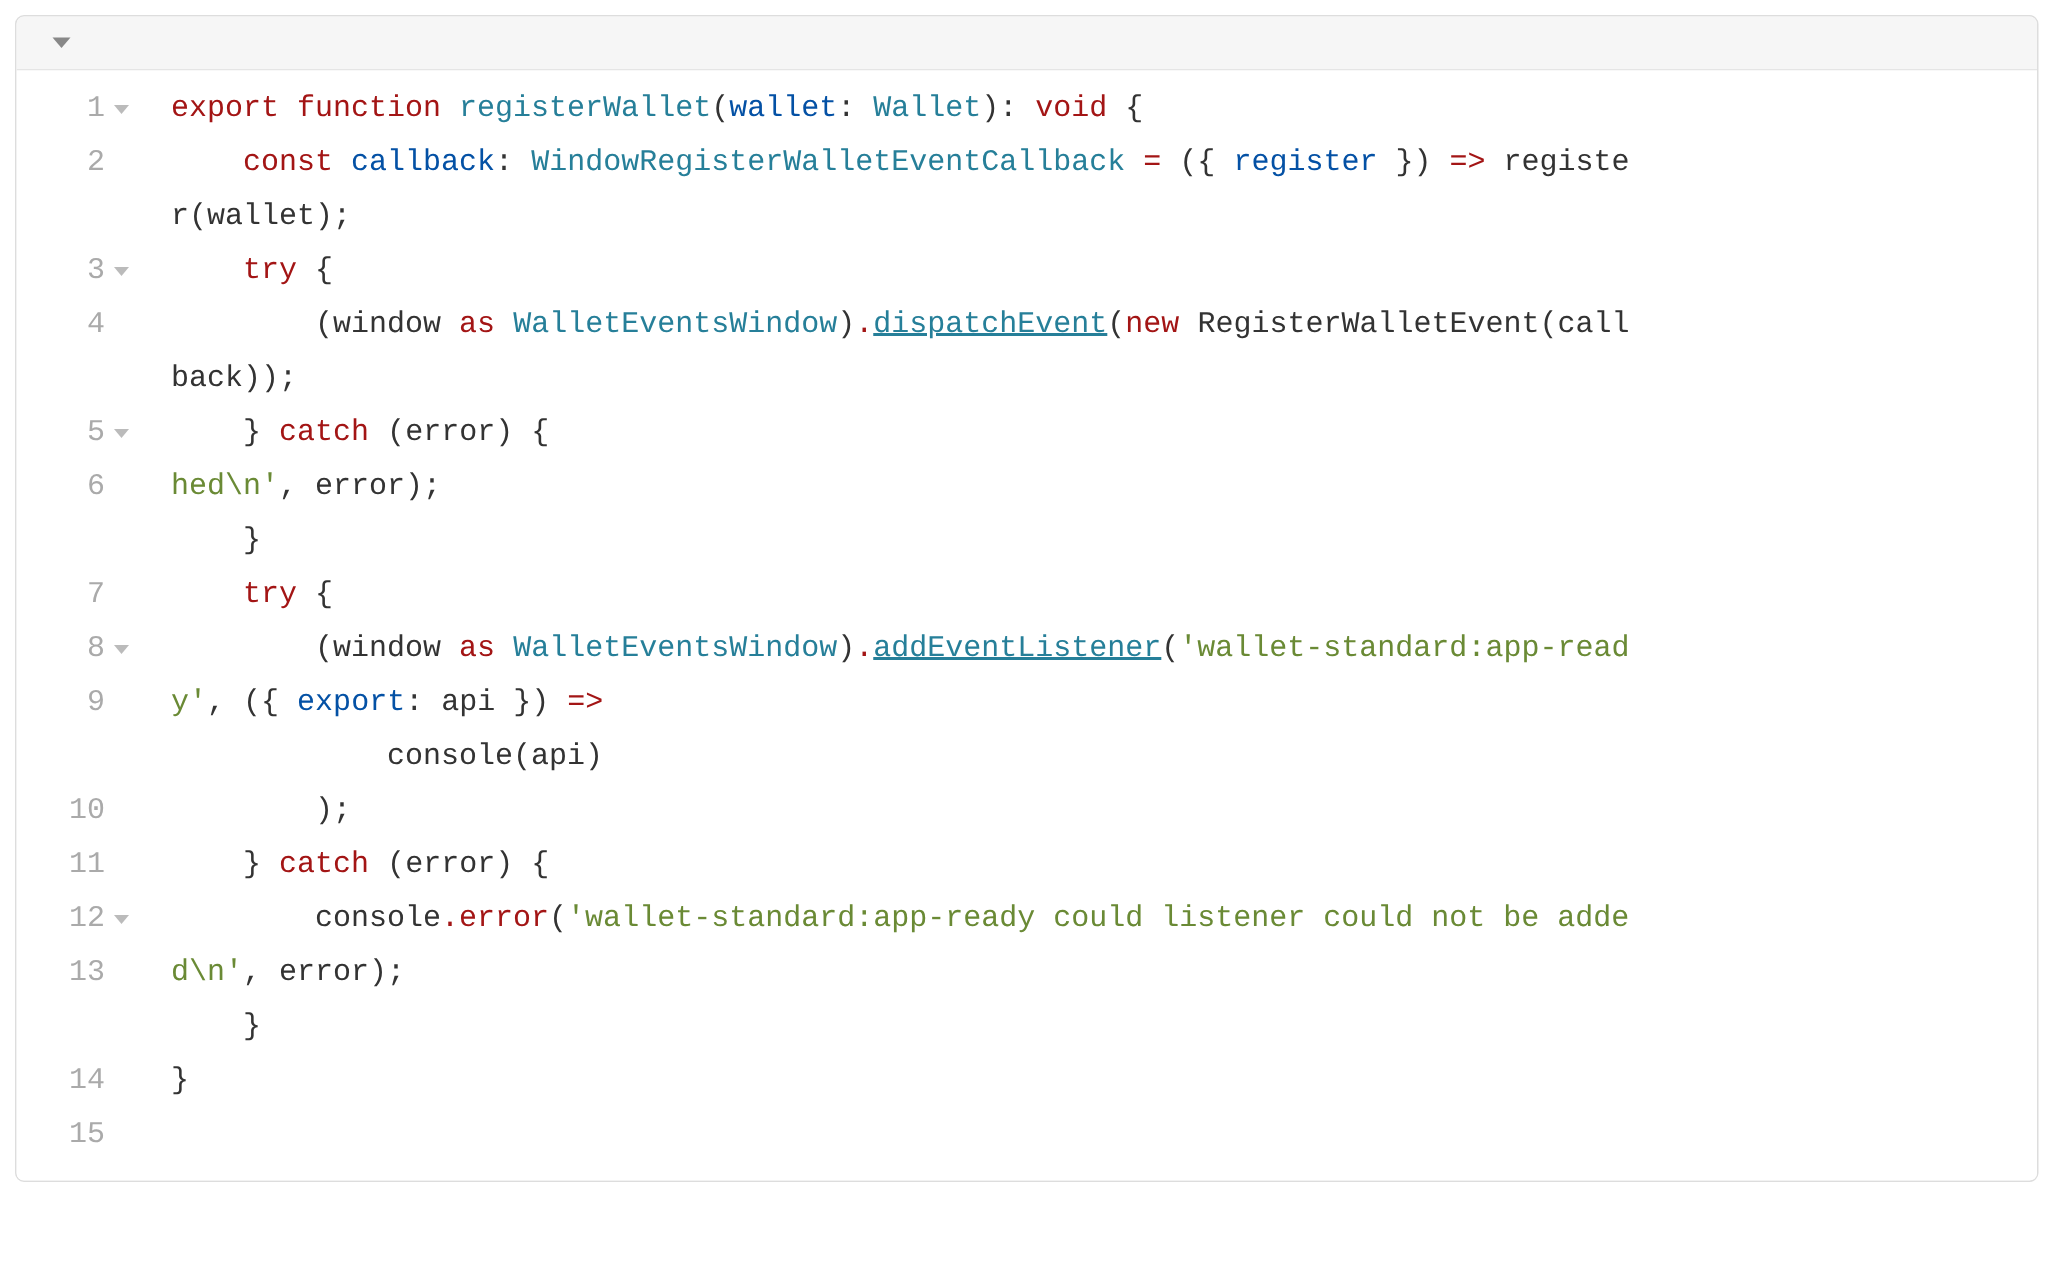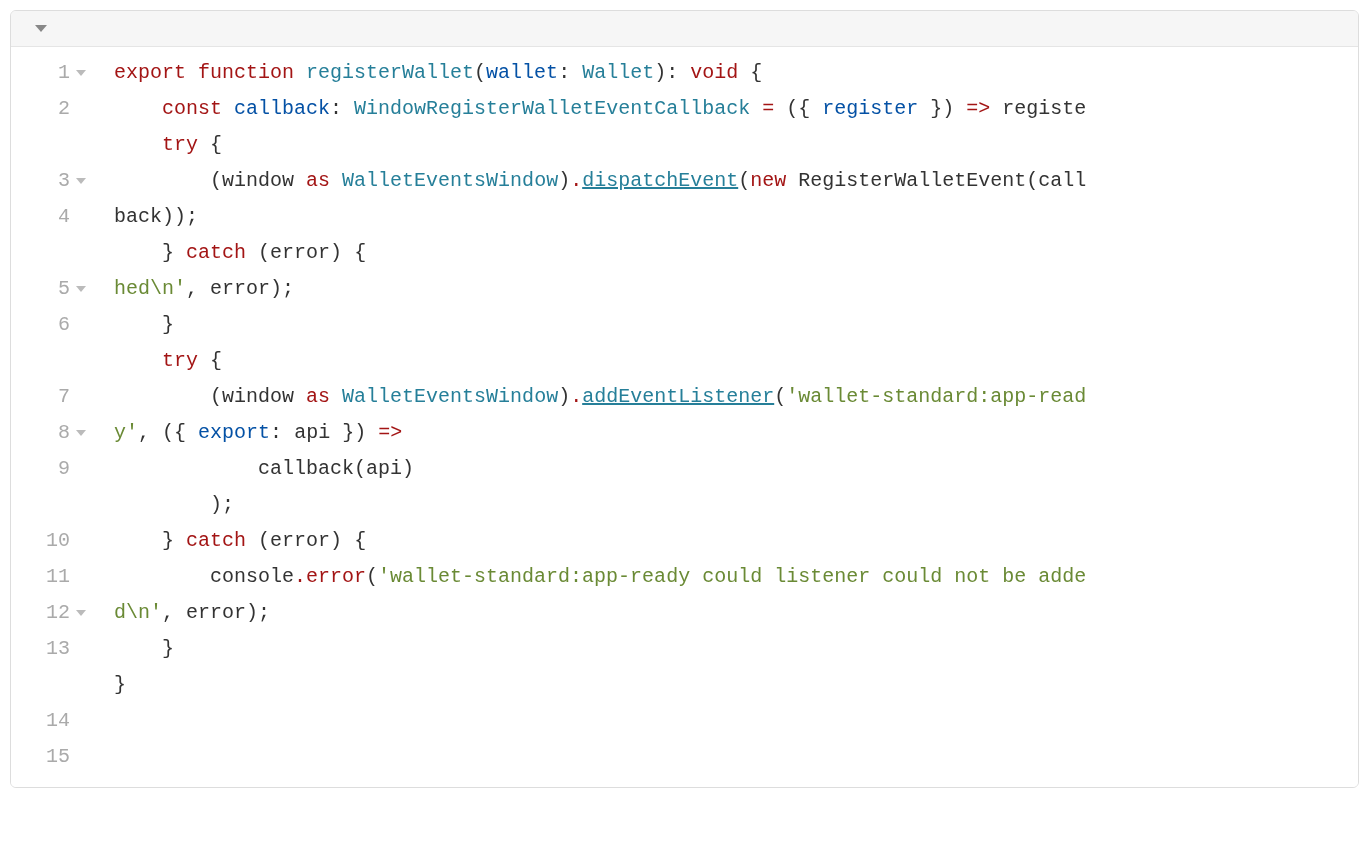--- a/index.html
+++ b/index.html
@@ -174,30 +174,31 @@
           <span class="fold-spacer"></span>
         </div>
       <div class="gutter-line">
           <span class="line-num">15</span>
           <span class="fold-spacer"></span>
         </div>
     </div>
     <div class="code-content">
       <div class="code-line"><span class="tok-keyword">export</span> <span class="tok-keyword">function</span> <span class="tok-function">registerWallet</span><span class="tok-punct">(</span><span class="tok-param">wallet</span><span class="tok-punct">:</span> <span class="tok-type">Wallet</span><span class="tok-punct">):</span> <span class="tok-keyword">void</span> <span class="tok-punct">{</span></div>
       <div class="code-line">    <span class="tok-keyword">const</span> <span class="tok-param">callback</span><span class="tok-punct">:</span> <span class="tok-type">WindowRegisterWalletEventCallback</span> <span class="tok-operator">=</span> <span class="tok-punct">({</span> <span class="tok-param">register</span> <span class="tok-punct">})</span> <span class="tok-operator">=&gt;</span> <span class="tok-plain">registe</span></div>
+      <div class="code-line"><span class="tok-plain">r(wallet);</span></div>
       <div class="code-line">    <span class="tok-keyword">try</span> <span class="tok-punct">{</span></div>
       <div class="code-line">        <span class="tok-punct">(</span><span class="tok-plain">window</span> <span class="tok-keyword">as</span> <span class="tok-type">WalletEventsWindow</span><span class="tok-punct">)</span><span class="tok-dotred">.</span><span class="tok-method">dispatchEvent</span><span class="tok-punct">(</span><span class="tok-new">new</span> <span class="tok-plain">RegisterWalletEvent</span><span class="tok-punct">(</span><span class="tok-plain">call</span></div>
       <div class="code-line"><span class="tok-plain">back));</span></div>
       <div class="code-line">    <span class="tok-punct">}</span> <span class="tok-keyword">catch</span> <span class="tok-punct">(</span><span class="tok-plain">error</span><span class="tok-punct">)</span> <span class="tok-punct">{</span></div>
       <div class="code-line"><span class="tok-string">hed\n'</span><span class="tok-punct">,</span> <span class="tok-plain">error</span><span class="tok-punct">);</span></div>
       <div class="code-line">    <span class="tok-punct">}</span></div>
       <div class="code-line">    <span class="tok-keyword">try</span> <span class="tok-punct">{</span></div>
       <div class="code-line">        <span class="tok-punct">(</span><span class="tok-plain">window</span> <span class="tok-keyword">as</span> <span class="tok-type">WalletEventsWindow</span><span class="tok-punct">)</span><span class="tok-dotred">.</span><span class="tok-method">addEventListener</span><span class="tok-punct">(</span><span class="tok-string">'wallet-standard:app-read</span></div>
       <div class="code-line"><span class="tok-string">y'</span><span class="tok-punct">,</span> <span class="tok-punct">({</span> <span class="tok-param">export</span><span class="tok-punct">:</span> <span class="tok-plain">api</span> <span class="tok-punct">})</span> <span class="tok-operator">=&gt;</span></div>
-      <div class="code-line">            <span class="tok-plain">callback(api)</span></div>
+      <div class="code-line">            <span class="tok-plain">console(api)</span></div>
       <div class="code-line">        <span class="tok-punct">);</span></div>
       <div class="code-line">    <span class="tok-punct">}</span> <span class="tok-keyword">catch</span> <span class="tok-punct">(</span><span class="tok-plain">error</span><span class="tok-punct">)</span> <span class="tok-punct">{</span></div>
       <div class="code-line">        <span class="tok-plain">console</span><span class="tok-dotred">.</span><span class="tok-method-err">error</span><span class="tok-punct">(</span><span class="tok-string">'wallet-standard:app-ready could listener could not be adde</span></div>
       <div class="code-line"><span class="tok-string">d\n'</span><span class="tok-punct">,</span> <span class="tok-plain">error</span><span class="tok-punct">);</span></div>
       <div class="code-line">    <span class="tok-punct">}</span></div>
       <div class="code-line"><span class="tok-punct">}</span></div>
     </div>
   </div>
 </div>
 

